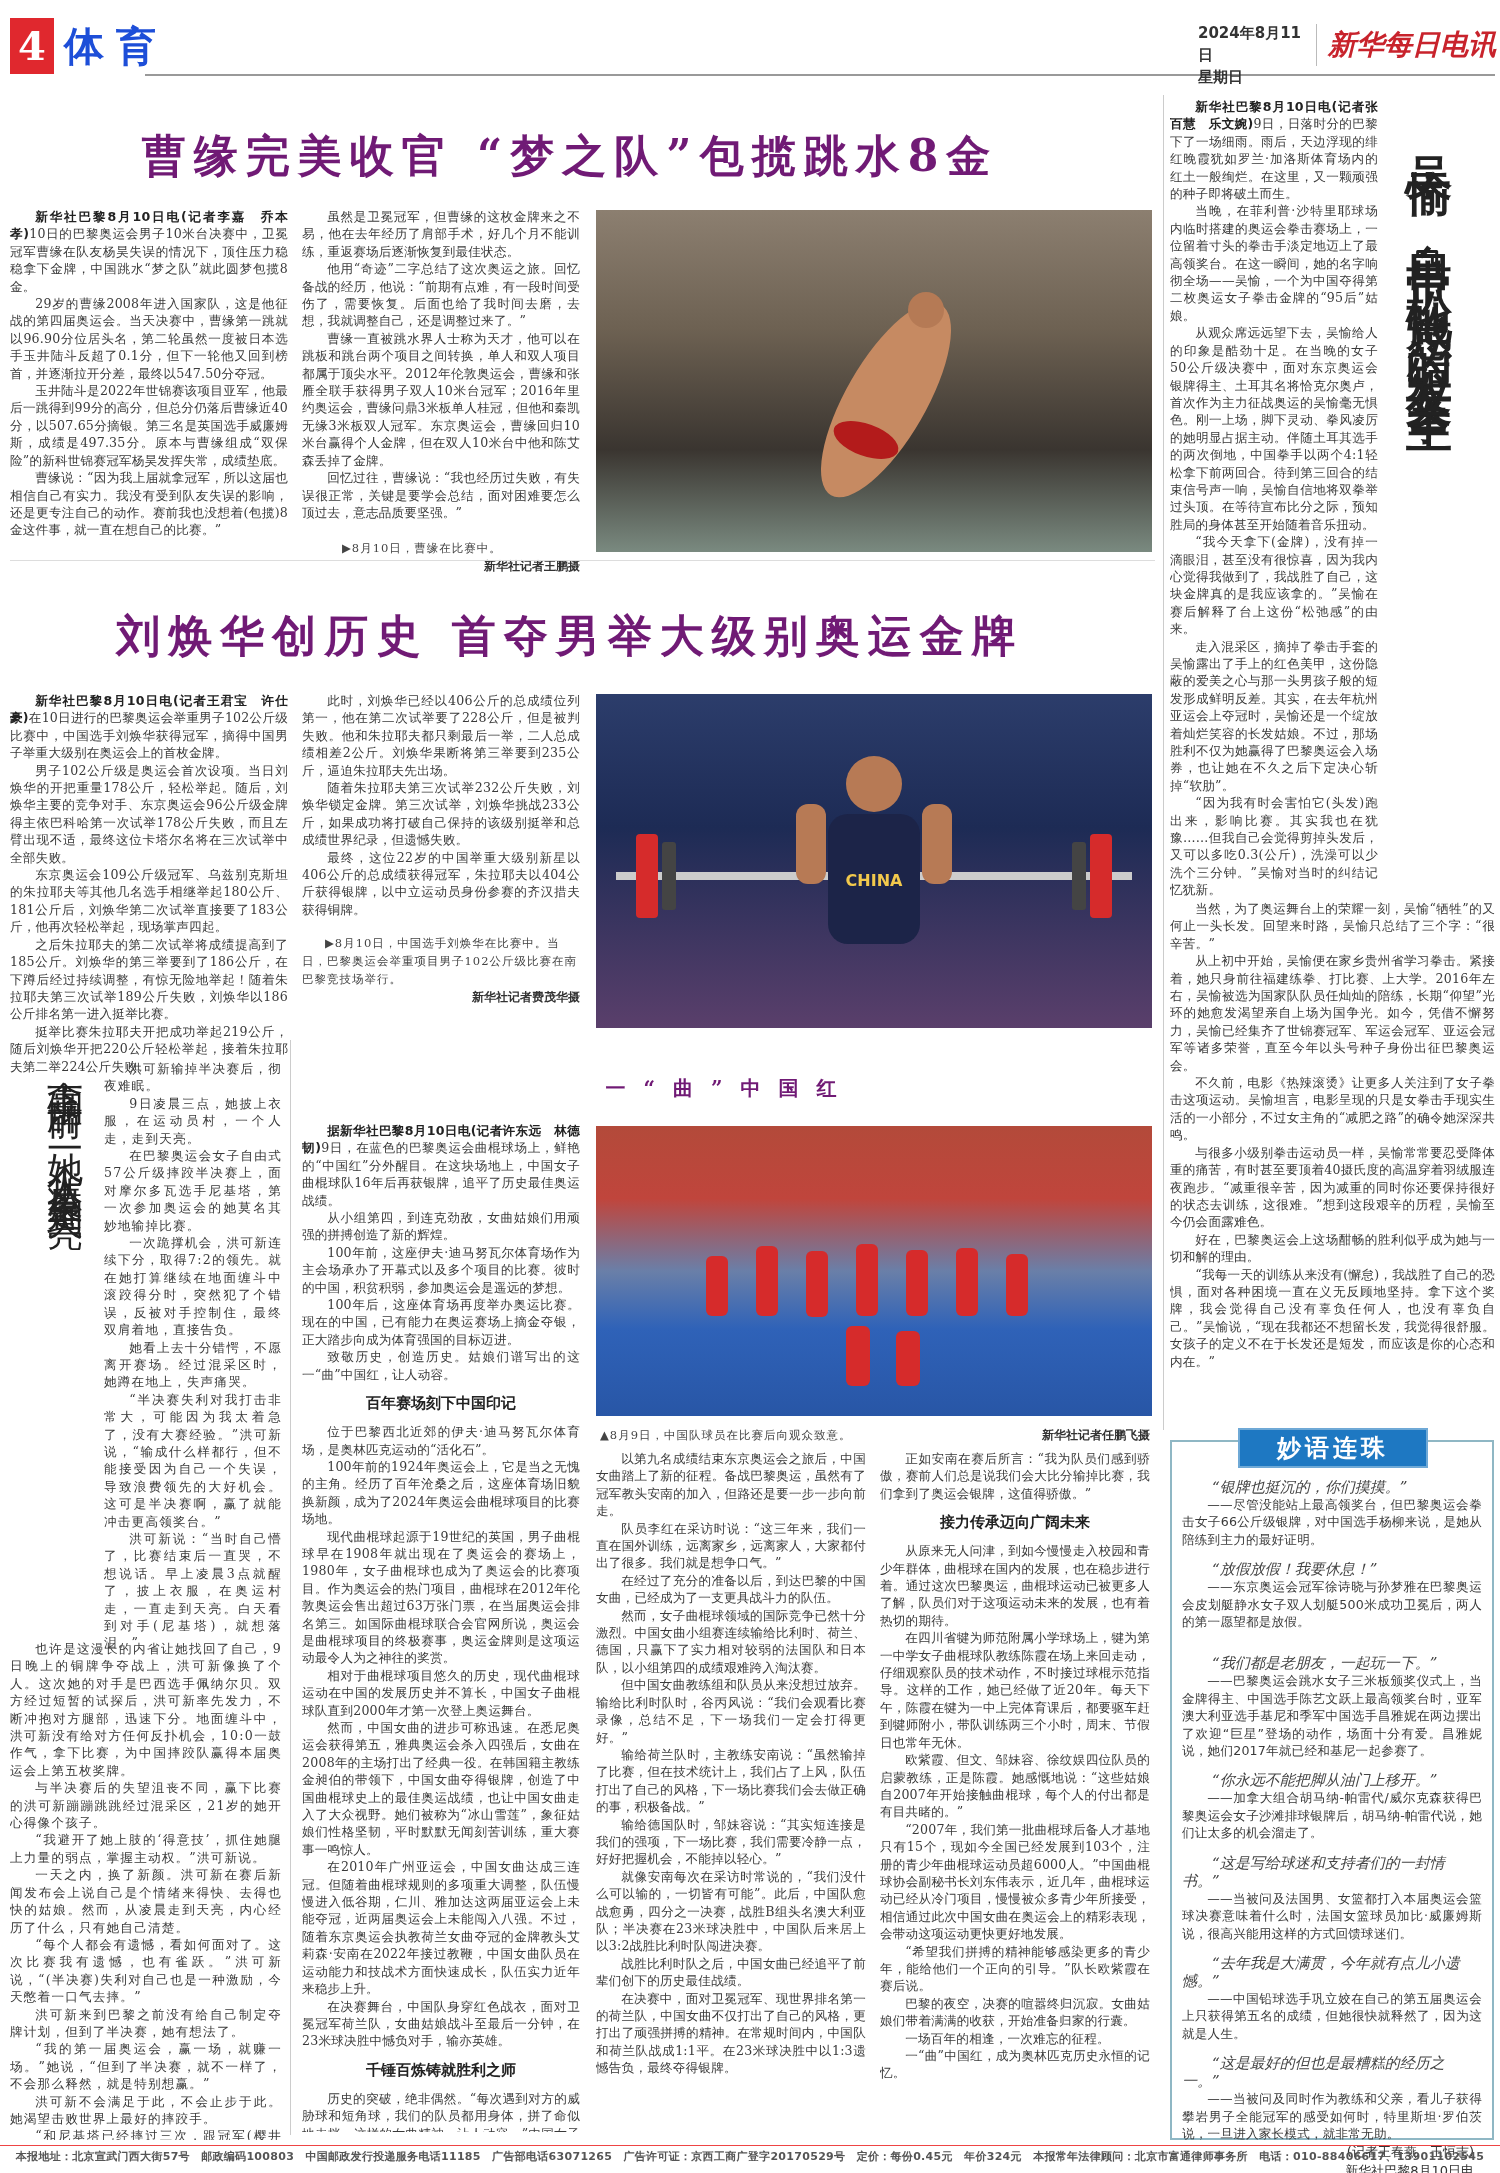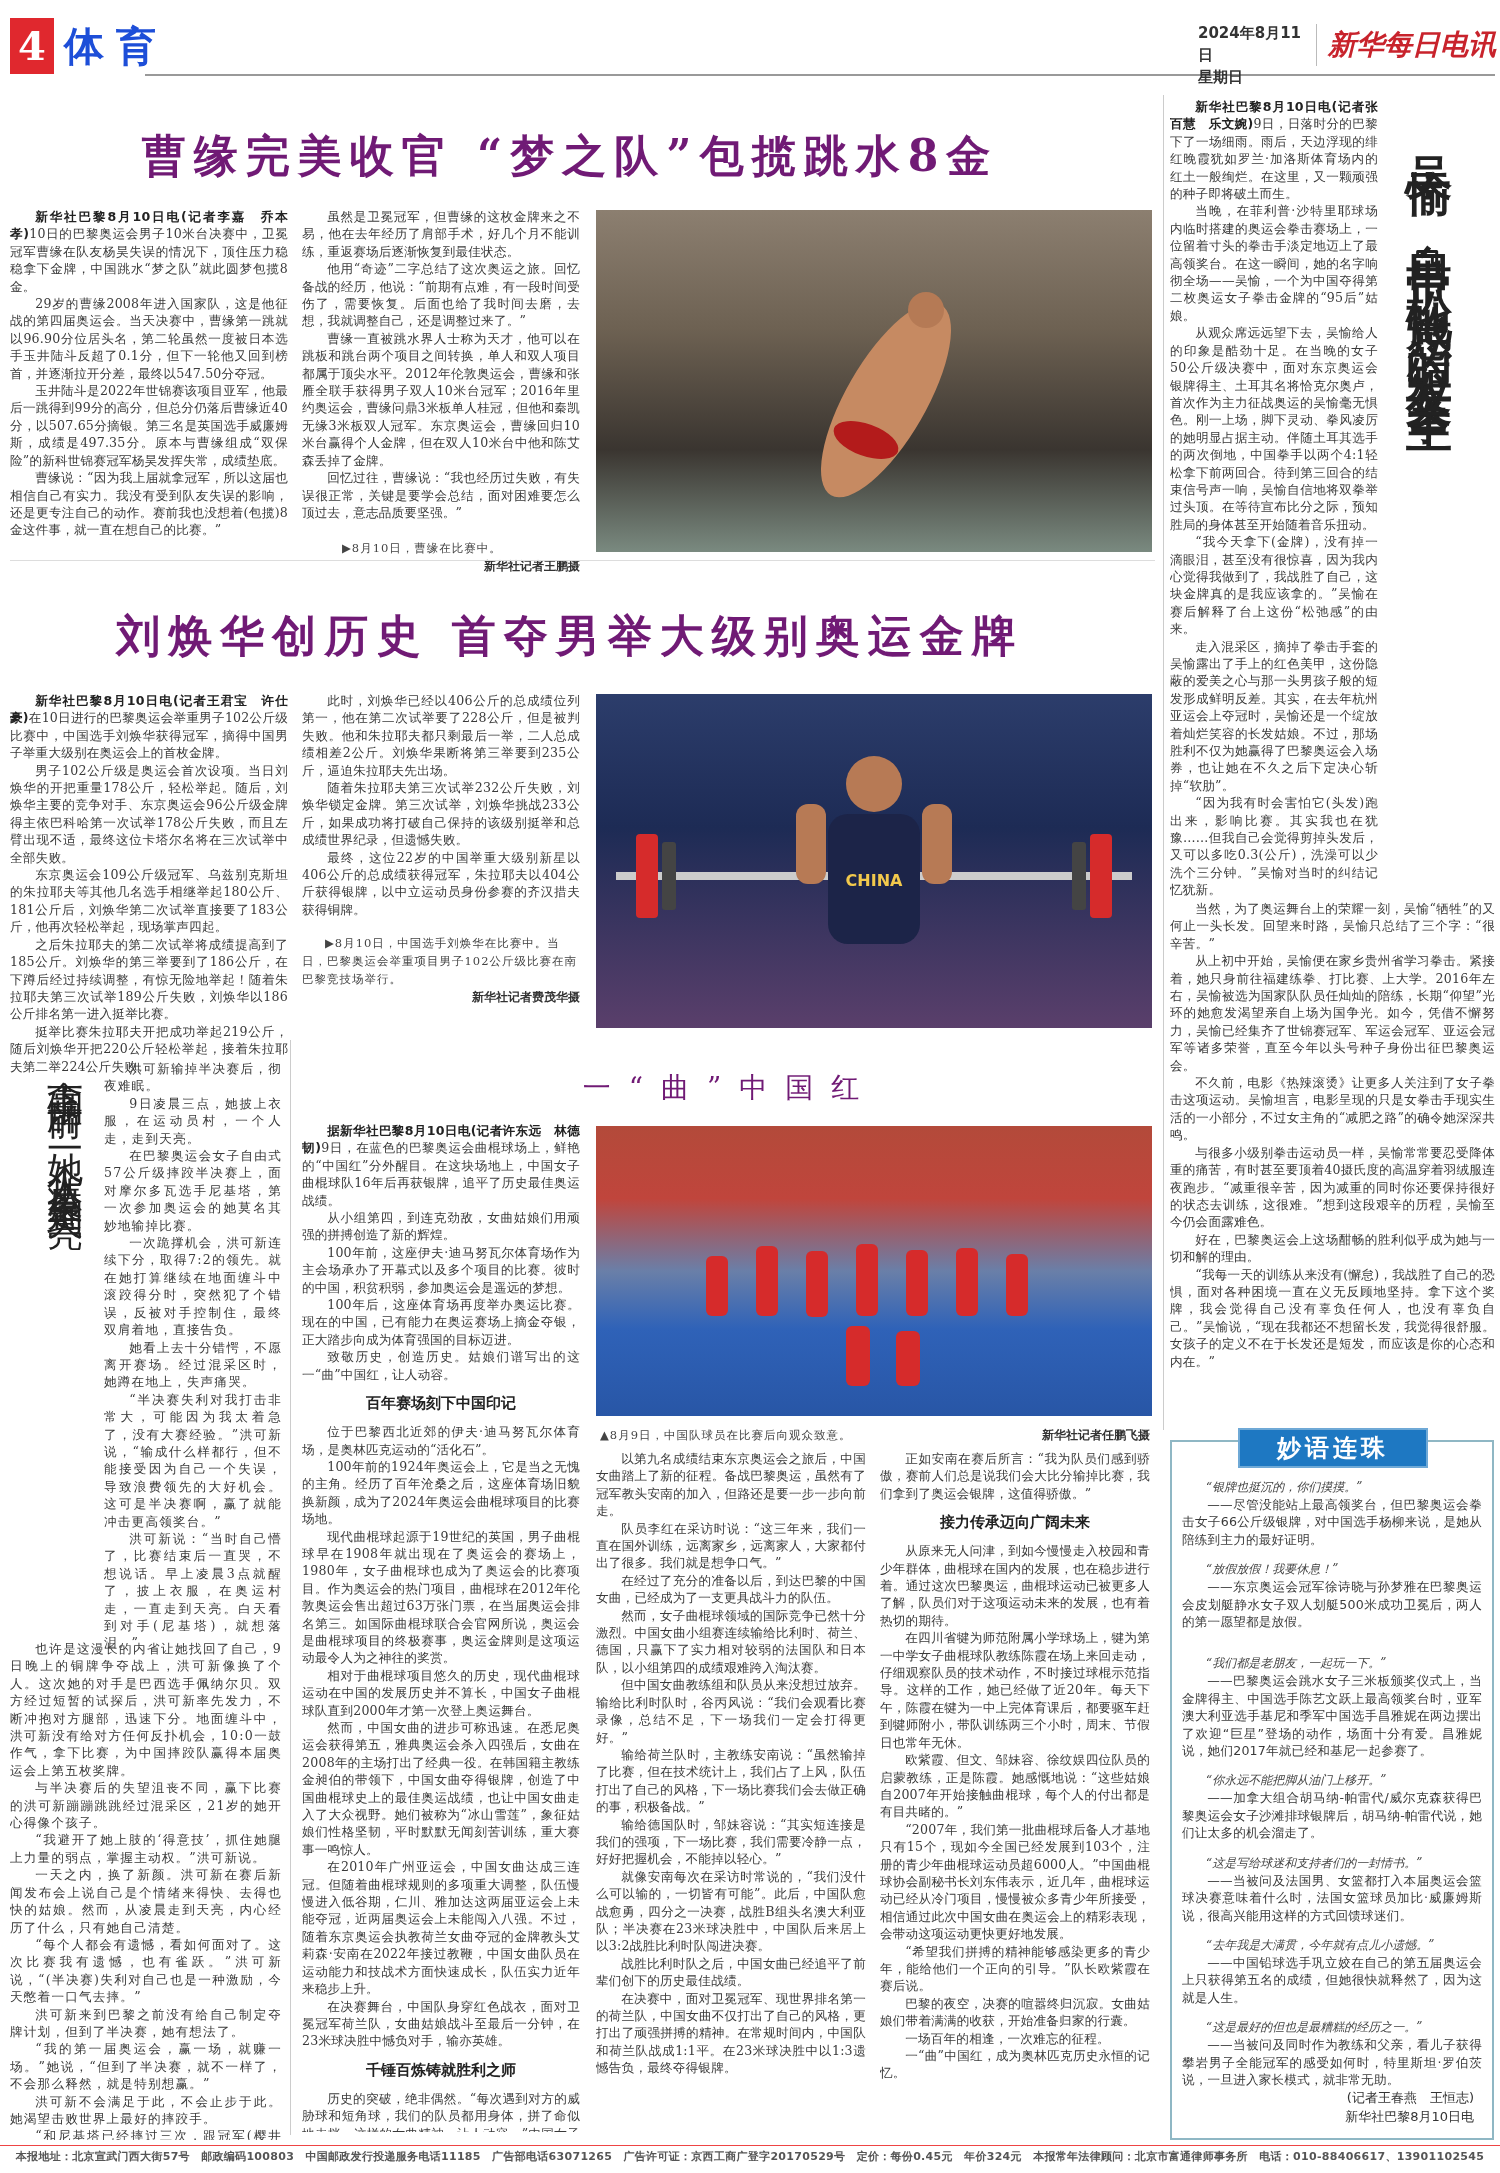--- a/index.html
+++ b/index.html
@@ -17,21 +17,21 @@
 .hdr-sep{left:1316px;top:24px;width:1px;height:42px;background:#bbb}
 .hdr-brand{left:1328px;top:24px;font:bold italic 28px/42px "DejaVu Serif",serif;color:#c8232c}
 .headline{font:bold 44px/56px "DejaVu Serif",serif;color:#701a75;letter-spacing:8px;text-align:center}
 .photo{border-radius:0;overflow:hidden}
 .caption{font-size:11.5px;line-height:18px;color:#444;letter-spacing:1px}
 .credit{font:bold 12px/18px "DejaVu Sans",sans-serif;color:#333;text-align:right}
 .vtitle{writing-mode:vertical-rl;font:bold 46px/60px "DejaVu Serif",serif;color:#222;letter-spacing:14px}
 .vtitle2{writing-mode:vertical-rl;font:36px/50px "DejaVu Serif",serif;color:#222;letter-spacing:6px}
 .subhead{font:bold 15px/24px "DejaVu Sans",sans-serif;color:#222;text-align:center;margin:8px 0}
 .box{border:2px solid #8fb7c4;background:#fff}
-.quote{font-size:12px;line-height:18px;color:#444;text-indent:2em;font-style:italic}
+.quote{font-size:15px;line-height:18px;color:#444;text-indent:2em;font-style:italic}
 .footer{left:0;top:2145px;width:1500px;height:22px;border-top:1px solid #ef4444;font:bold 11px/22px "DejaVu Sans",sans-serif;color:#555;text-align:center;letter-spacing:0.3px}
 .rule-v{width:1px;background:#ccc}
 </style>
 </head>
 <body>
 
 <div class="abs hdr-num">4</div>
 <div class="abs hdr-sec">体育</div>
 <div class="abs hdr-line"></div>
 <div class="abs hdr-date">
@@ -112,21 +112,21 @@
   <p>一天之内，换了新颜。洪可新在赛后新闻发布会上说自己是个情绪来得快、去得也快的姑娘。然而，从凌晨走到天亮，内心经历了什么，只有她自己清楚。</p>
   <p>“每个人都会有遗憾，看如何面对了。这次比赛我有遗憾，也有雀跃。”洪可新说，“(半决赛)失利对自己也是一种激励，今天憋着一口气去摔。”</p>
   <p>洪可新来到巴黎之前没有给自己制定夺牌计划，但到了半决赛，她有想法了。</p>
   <p>“我的第一届奥运会，赢一场，就赚一场。”她说，“但到了半决赛，就不一样了，不会那么释然，就是特别想赢。”</p>
   <p>洪可新不会满足于此，不会止步于此。她渴望击败世界上最好的摔跤手。</p>
   <p>“和尼基塔已经摔过三次，跟冠军(樱井津久美)也碰过。”洪可新说，“教练组和我对她们的摔法和技巧都有深入研究，我有针对性训练，希望未来有机会再过招，再碰碰。”</p>
 
 </div>
 <div class="abs rule-v" style="left:290px;top:1040px;height:1095px"></div>
 
-<div class="abs headline" style="left:560px;top:1060px;width:340px;font-size:28px;font-weight:normal;letter-spacing:18px">一“曲”中国红</div>
+<div class="abs headline" style="left:560px;top:1060px;width:340px;font-size:20px;font-weight:bold;letter-spacing:18px">一“曲”中国红</div>
 <div class="abs" style="left:302px;top:1122px;width:278px;height:1010px;overflow:hidden">
   <p class="lead"><b>据新华社巴黎8月10日电(记者许东远　林德韧)</b><span>9日，在蓝色的巴黎奥运会曲棍球场上，鲜艳的“中国红”分外醒目。在这块场地上，中国女子曲棍球队16年后再获银牌，追平了历史最佳奥运战绩。</span></p>
   <p>从小组第四，到连克劲敌，女曲姑娘们用顽强的拼搏创造了新的辉煌。</p>
   <p>100年前，这座伊夫·迪马努瓦尔体育场作为主会场承办了开幕式以及多个项目的比赛。彼时的中国，积贫积弱，参加奥运会是遥远的梦想。</p>
   <p>100年后，这座体育场再度举办奥运比赛。现在的中国，已有能力在奥运赛场上摘金夺银，正大踏步向成为体育强国的目标迈进。</p>
   <p>致敬历史，创造历史。姑娘们谱写出的这一“曲”中国红，让人动容。</p>
   <div class="subhead">百年赛场刻下中国印记</div>
   <p>位于巴黎西北近郊的伊夫·迪马努瓦尔体育场，是奥林匹克运动的“活化石”。</p>
   <p>100年前的1924年奥运会上，它是当之无愧的主角。经历了百年沧桑之后，这座体育场旧貌换新颜，成为了2024年奥运会曲棍球项目的比赛场地。</p>
   <p>现代曲棍球起源于19世纪的英国，男子曲棍球早在1908年就出现在了奥运会的赛场上，1980年，女子曲棍球也成为了奥运会的比赛项目。作为奥运会的热门项目，曲棍球在2012年伦敦奥运会售出超过63万张门票，在当届奥运会排名第三。如国际曲棍球联合会官网所说，奥运会是曲棍球项目的终极赛事，奥运金牌则是这项运动最令人为之神往的奖赏。</p>

